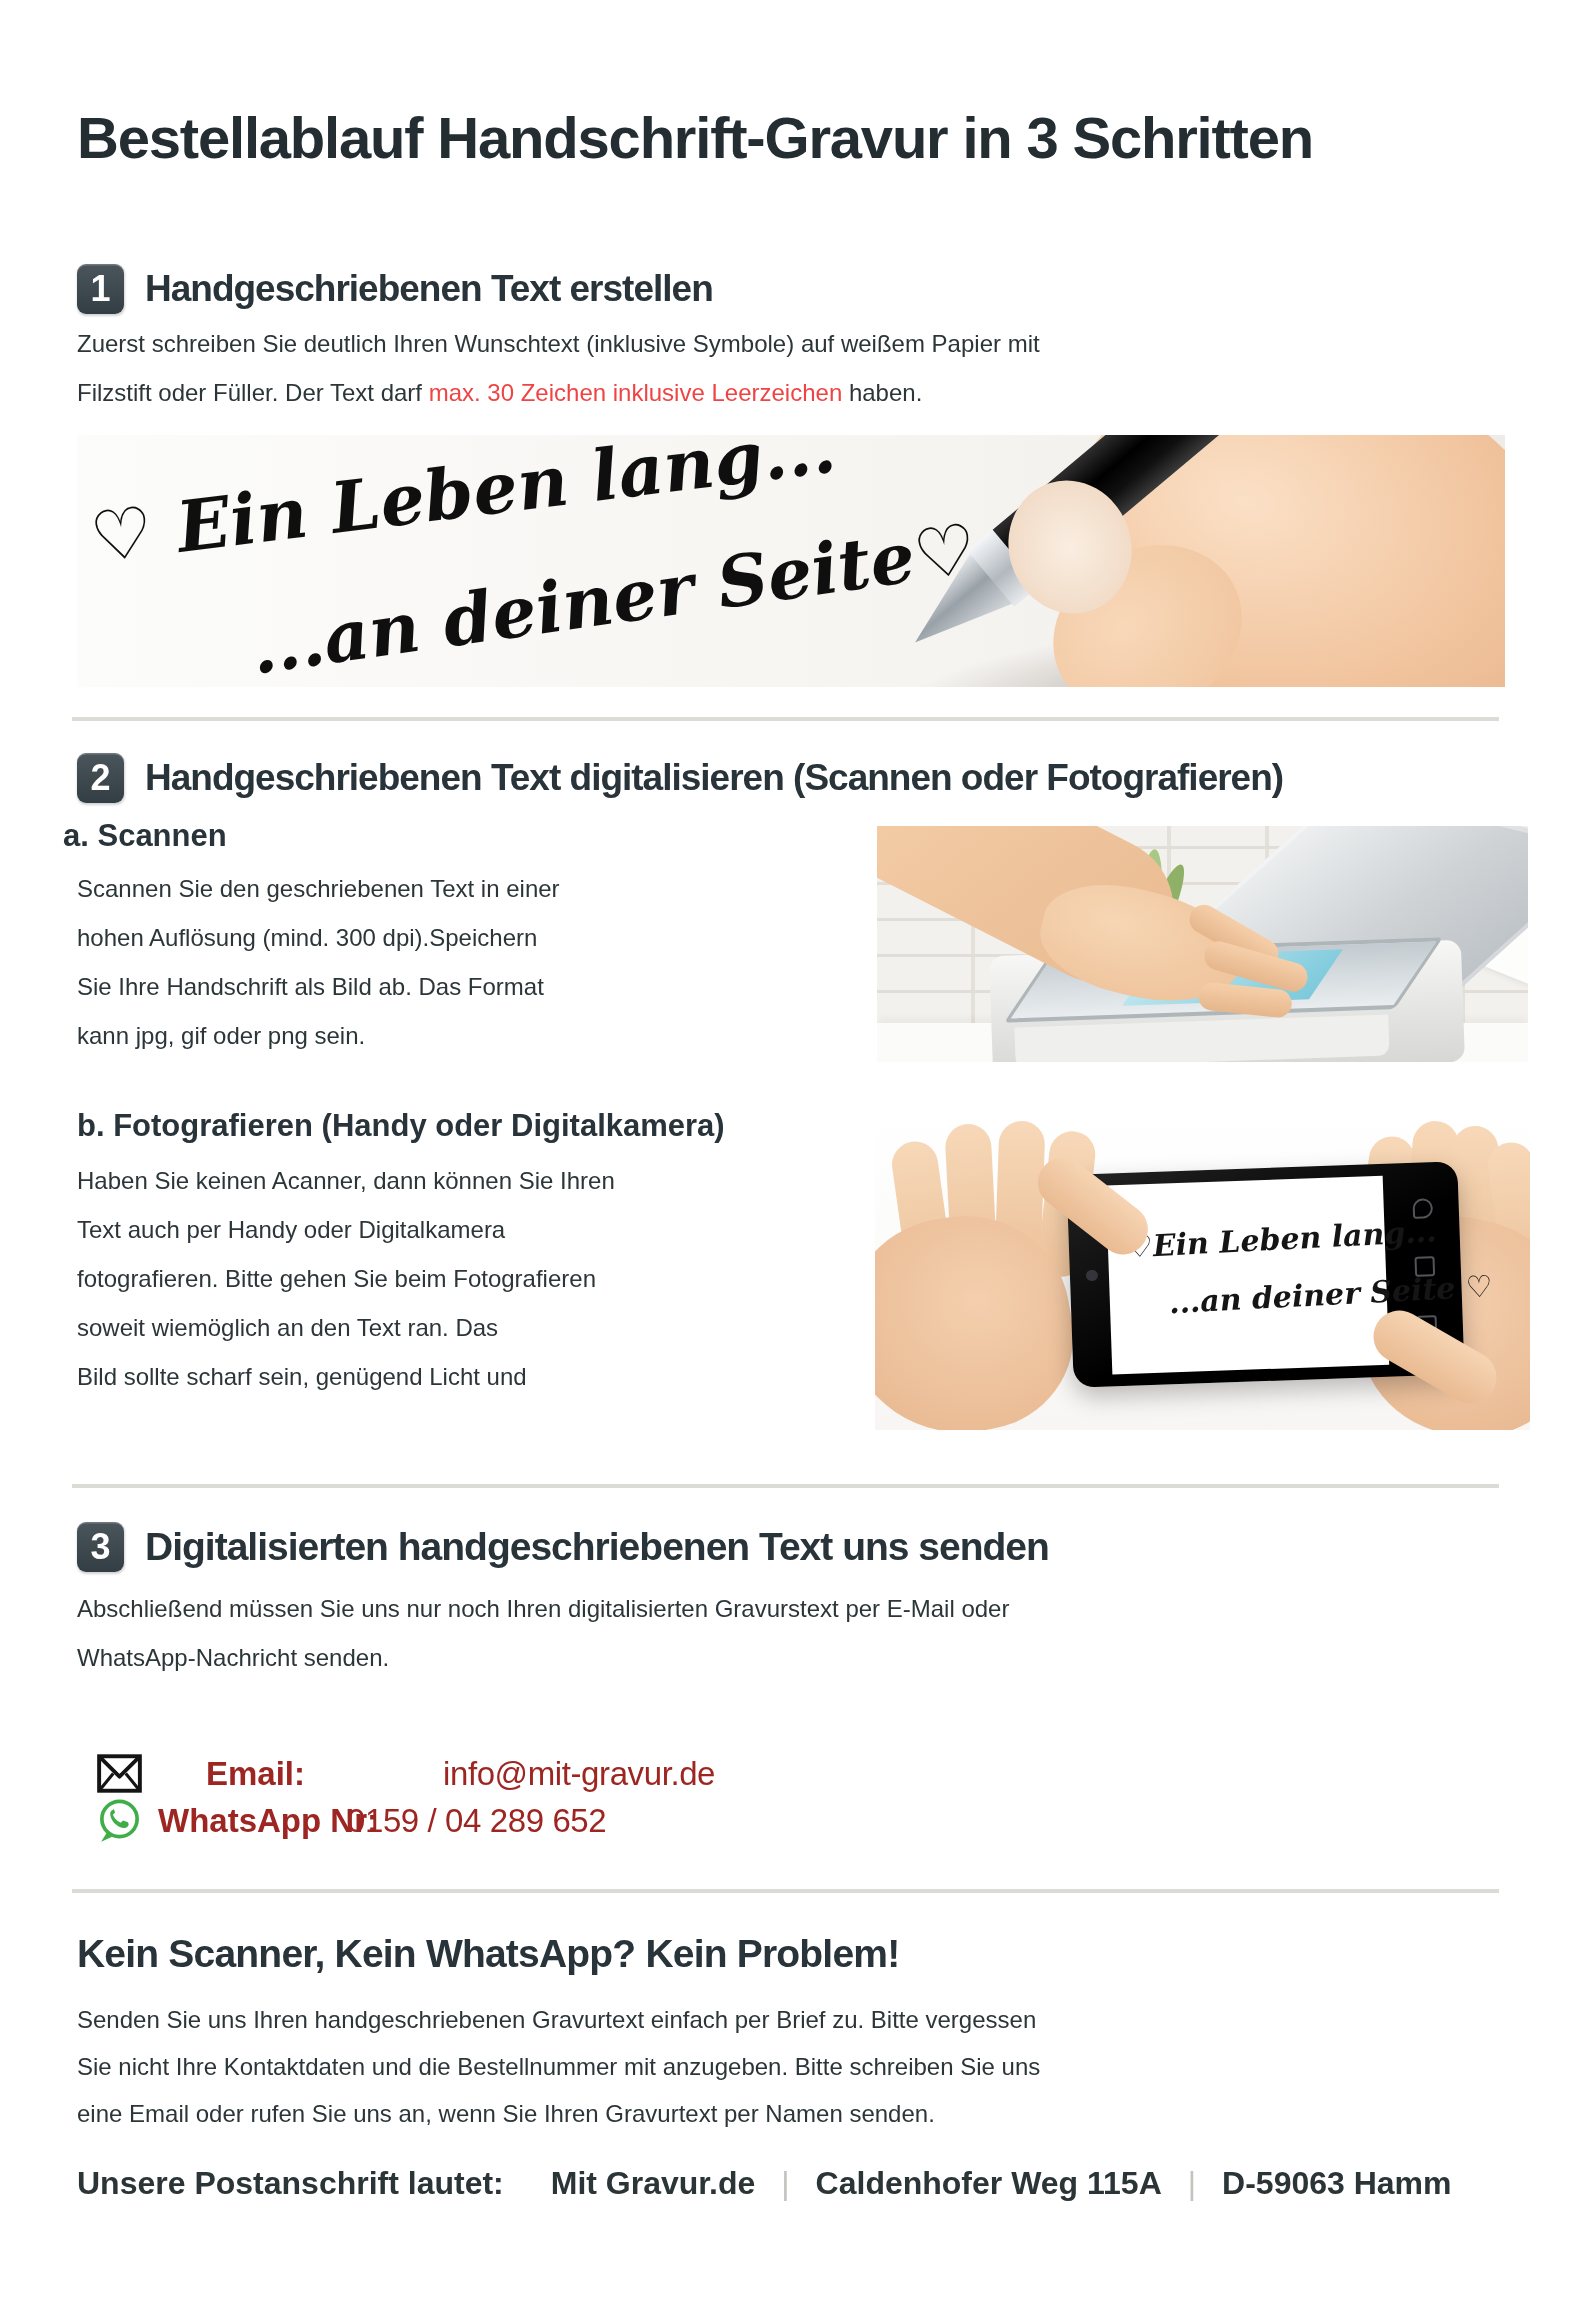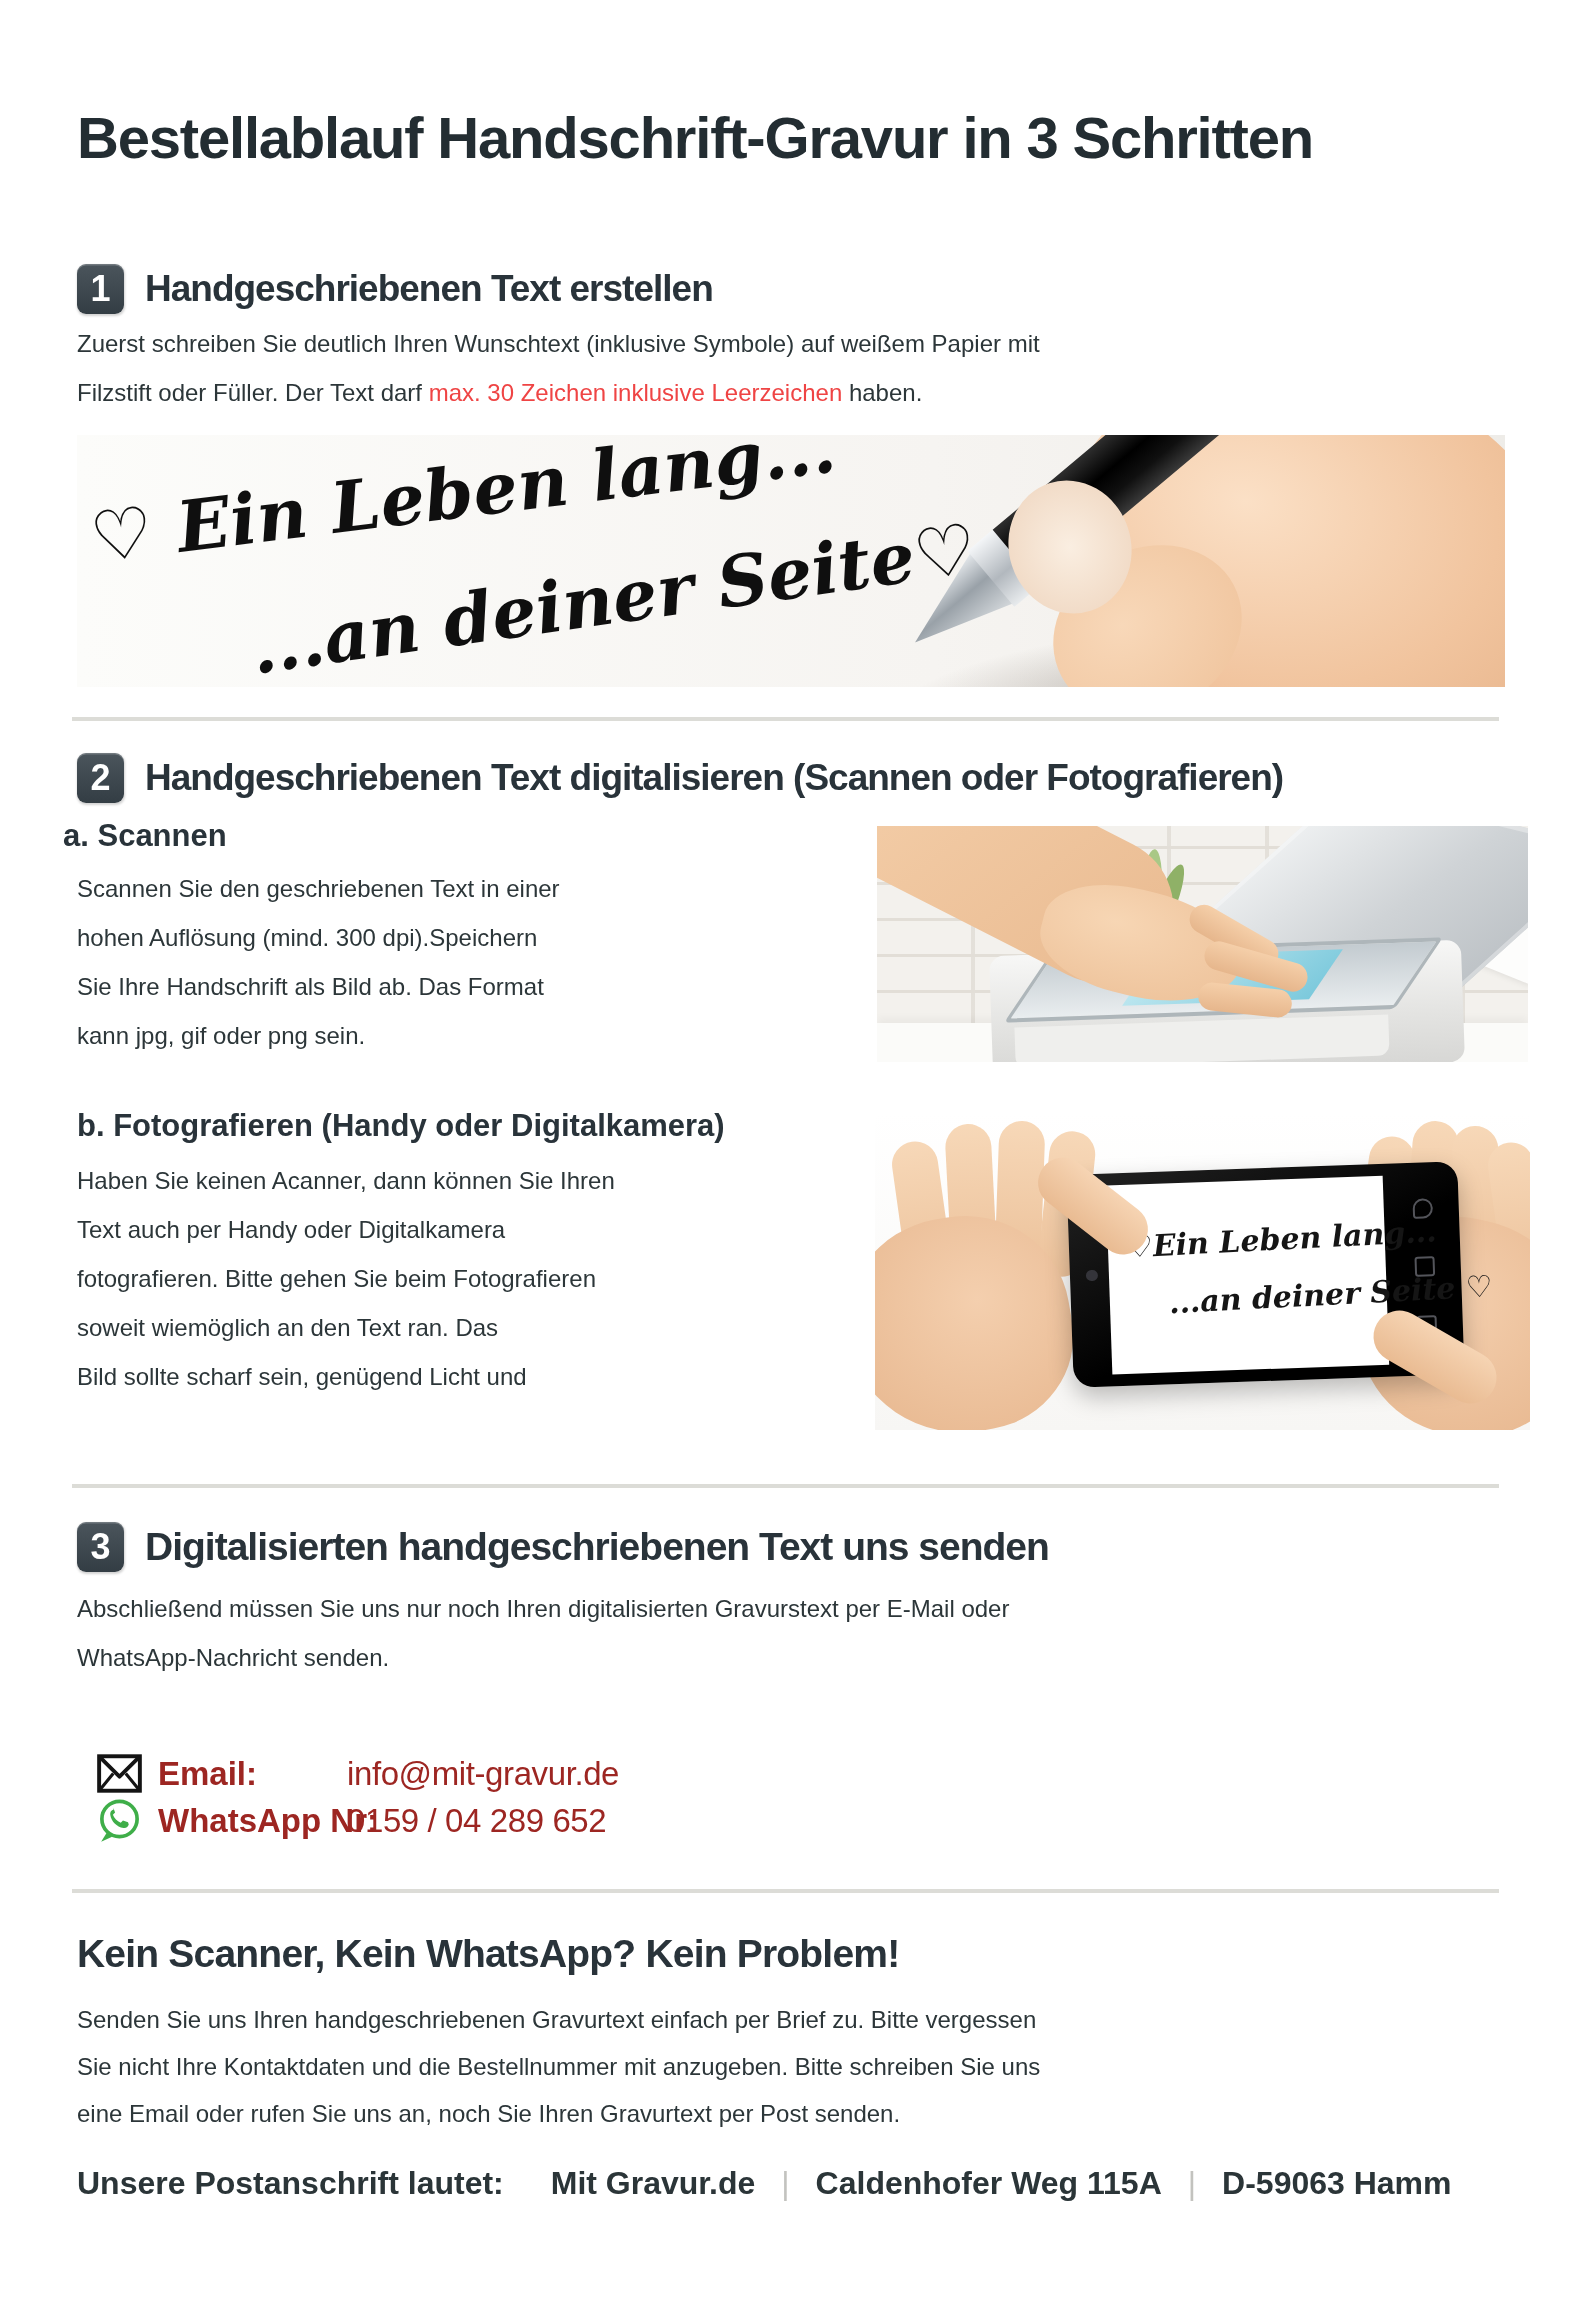--- a/index.html
+++ b/index.html
@@ -205,21 +205,21 @@
   <div class="step-head" style="top:1522px;">
     <span class="badge">3</span>
     <span class="step-title big">Digitalisierten handgeschriebenen Text uns senden</span>
   </div>
 
   <div class="para" style="left:77px;top:1584px;">
     <div class="line">Abschließend müssen Sie uns nur noch Ihren digitalisierten Gravurstext per E-Mail oder</div>
     <div class="line">WhatsApp-Nachricht senden.</div>
   </div>
 
-  <div class="contact-row" style="top:1750px;">
+  <div class="contact-row" style="top:1750px;gap:48px;">
     <span class="cicon">
       <svg width="47" height="41" viewBox="0 0 60 52">
         <rect x="4" y="4" width="52" height="44" fill="none" stroke="#141414" stroke-width="5"></rect>
         <path d="M4 4 L30 30 L56 4" fill="none" stroke="#141414" stroke-width="5" stroke-linejoin="round"></path>
         <path d="M4 48 L22 26 M56 48 L38 26" fill="none" stroke="#141414" stroke-width="4"></path>
       </svg>
     </span>
     <span class="c-label">Email:</span>
     <span class="c-value">info@mit-gravur.de</span>
   </div>
@@ -236,21 +236,21 @@
     <span class="c-value">0159 / 04 289 652</span>
   </div>
 
   <div class="divider" style="top:1889px;"></div>
 
   <div class="footer-head" style="top:1932px;">Kein Scanner, Kein WhatsApp? Kein Problem!</div>
 
   <div class="para" style="left:77px;top:1996px;">
     <div class="line" style="line-height:47px;">Senden Sie uns Ihren handgeschriebenen Gravurtext einfach per Brief zu. Bitte vergessen</div>
     <div class="line" style="line-height:47px;">Sie nicht Ihre Kontaktdaten und die Bestellnummer mit anzugeben. Bitte schreiben Sie uns</div>
-    <div class="line" style="line-height:47px;">eine Email oder rufen Sie uns an, noch Sie Ihren Gravurtext per Post senden.</div>
+    <div class="line" style="line-height:47px;">eine Email oder rufen Sie uns an, wenn Sie Ihren Gravurtext per Namen senden.</div>
   </div>
 
   <div class="address">
     <span class="addr-label">Unsere Postanschrift lautet:</span>
     <span class="addr-item">Mit Gravur.de</span>
     <span class="pipe">|</span>
     <span class="addr-item">Caldenhofer Weg 115A</span>
     <span class="pipe">|</span>
     <span class="addr-item">D-59063 Hamm</span>
   </div>

